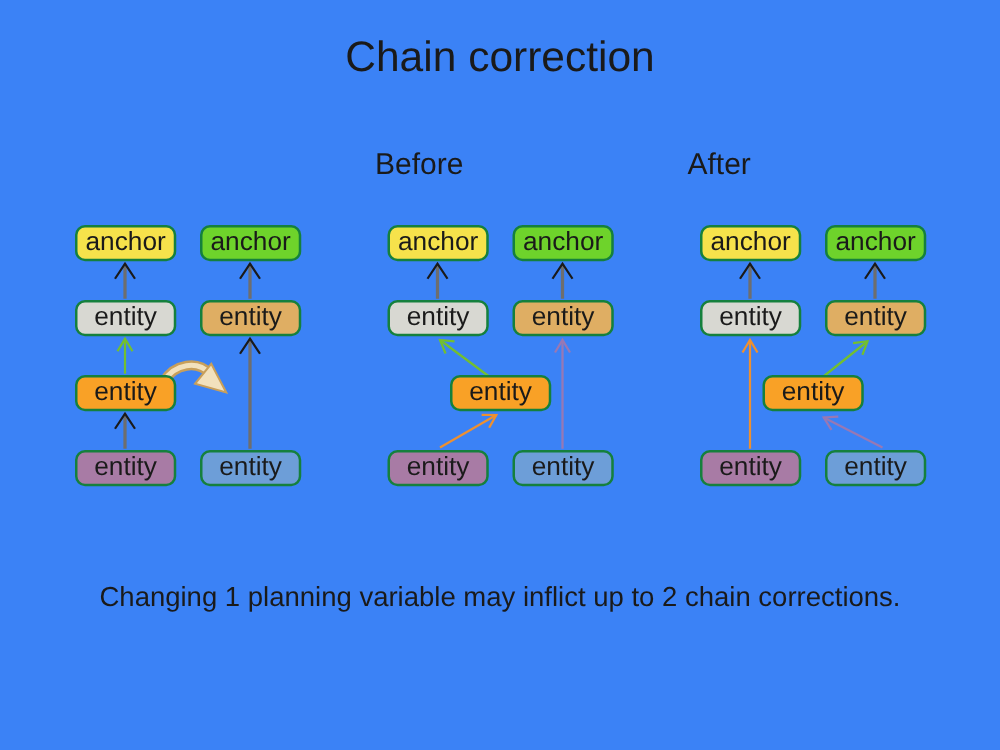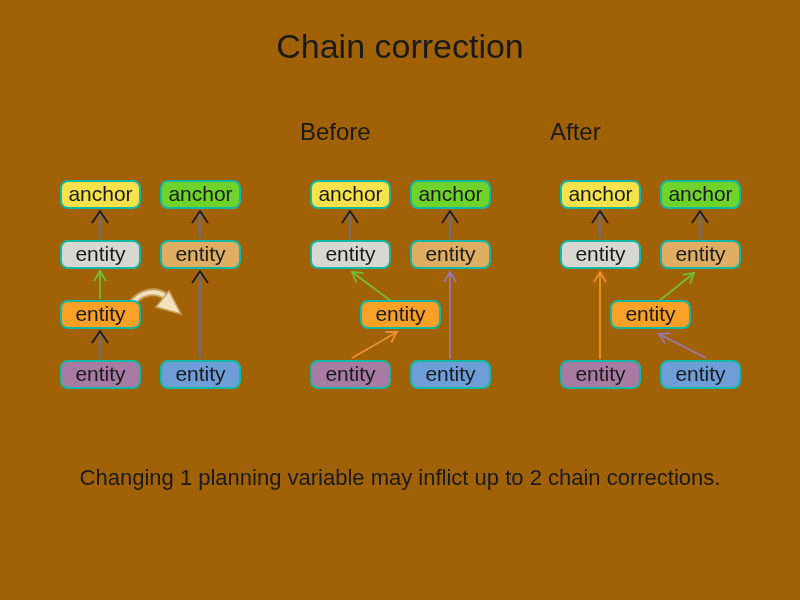--- a/index.html
+++ b/index.html
@@ -1,28 +1,28 @@
 <!DOCTYPE html>
 <html><head>
 <meta charset="utf-8">
 <style>
   html,body{margin:0;padding:0;background:#ffffff;}
-  .canvas{position:relative;width:800px;height:600px;background:#a16207;overflow:hidden;
+  .canvas{position:relative;width:800px;height:600px;background:#3b82f6;overflow:hidden;
           font-family:"Liberation Sans",sans-serif;color:#1a1a1a;}
   .title{position:absolute;top:28px;left:0;width:800px;text-align:center;
          font-size:34px;line-height:1.1;}
   .seclabel{position:absolute;top:119px;width:200px;text-align:left;
             font-size:24px;line-height:1.1;}
   .seclabel.before{left:300px;}
   .seclabel.after{left:550px;}
   .caption{position:absolute;top:465px;left:0;width:800px;text-align:center;
            font-size:22px;line-height:1.2;}
   .arrows{position:absolute;left:0;top:0;}
   .node{position:absolute;width:81px;height:29px;box-sizing:border-box;
-        border:2px solid #14b8a6;border-radius:8px;text-align:center;
+        border:2px solid #15803d;border-radius:8px;text-align:center;
         font-size:21px;line-height:24px;}
   .c-yellow{background:#f6e24b;}
   .c-green{background:#6ed32b;}
   .c-gray{background:#d8d8d2;}
   .c-tan{background:#dfae63;}
   .c-orange{background:#f9a126;}
   .c-purple{background:#a87ba5;}
   .c-blue{background:#6d9ed8;}
   .lb{stroke:#6e6e6e;stroke-width:2.6;}
   .lg{stroke:#73bf30;stroke-width:1.8;}

